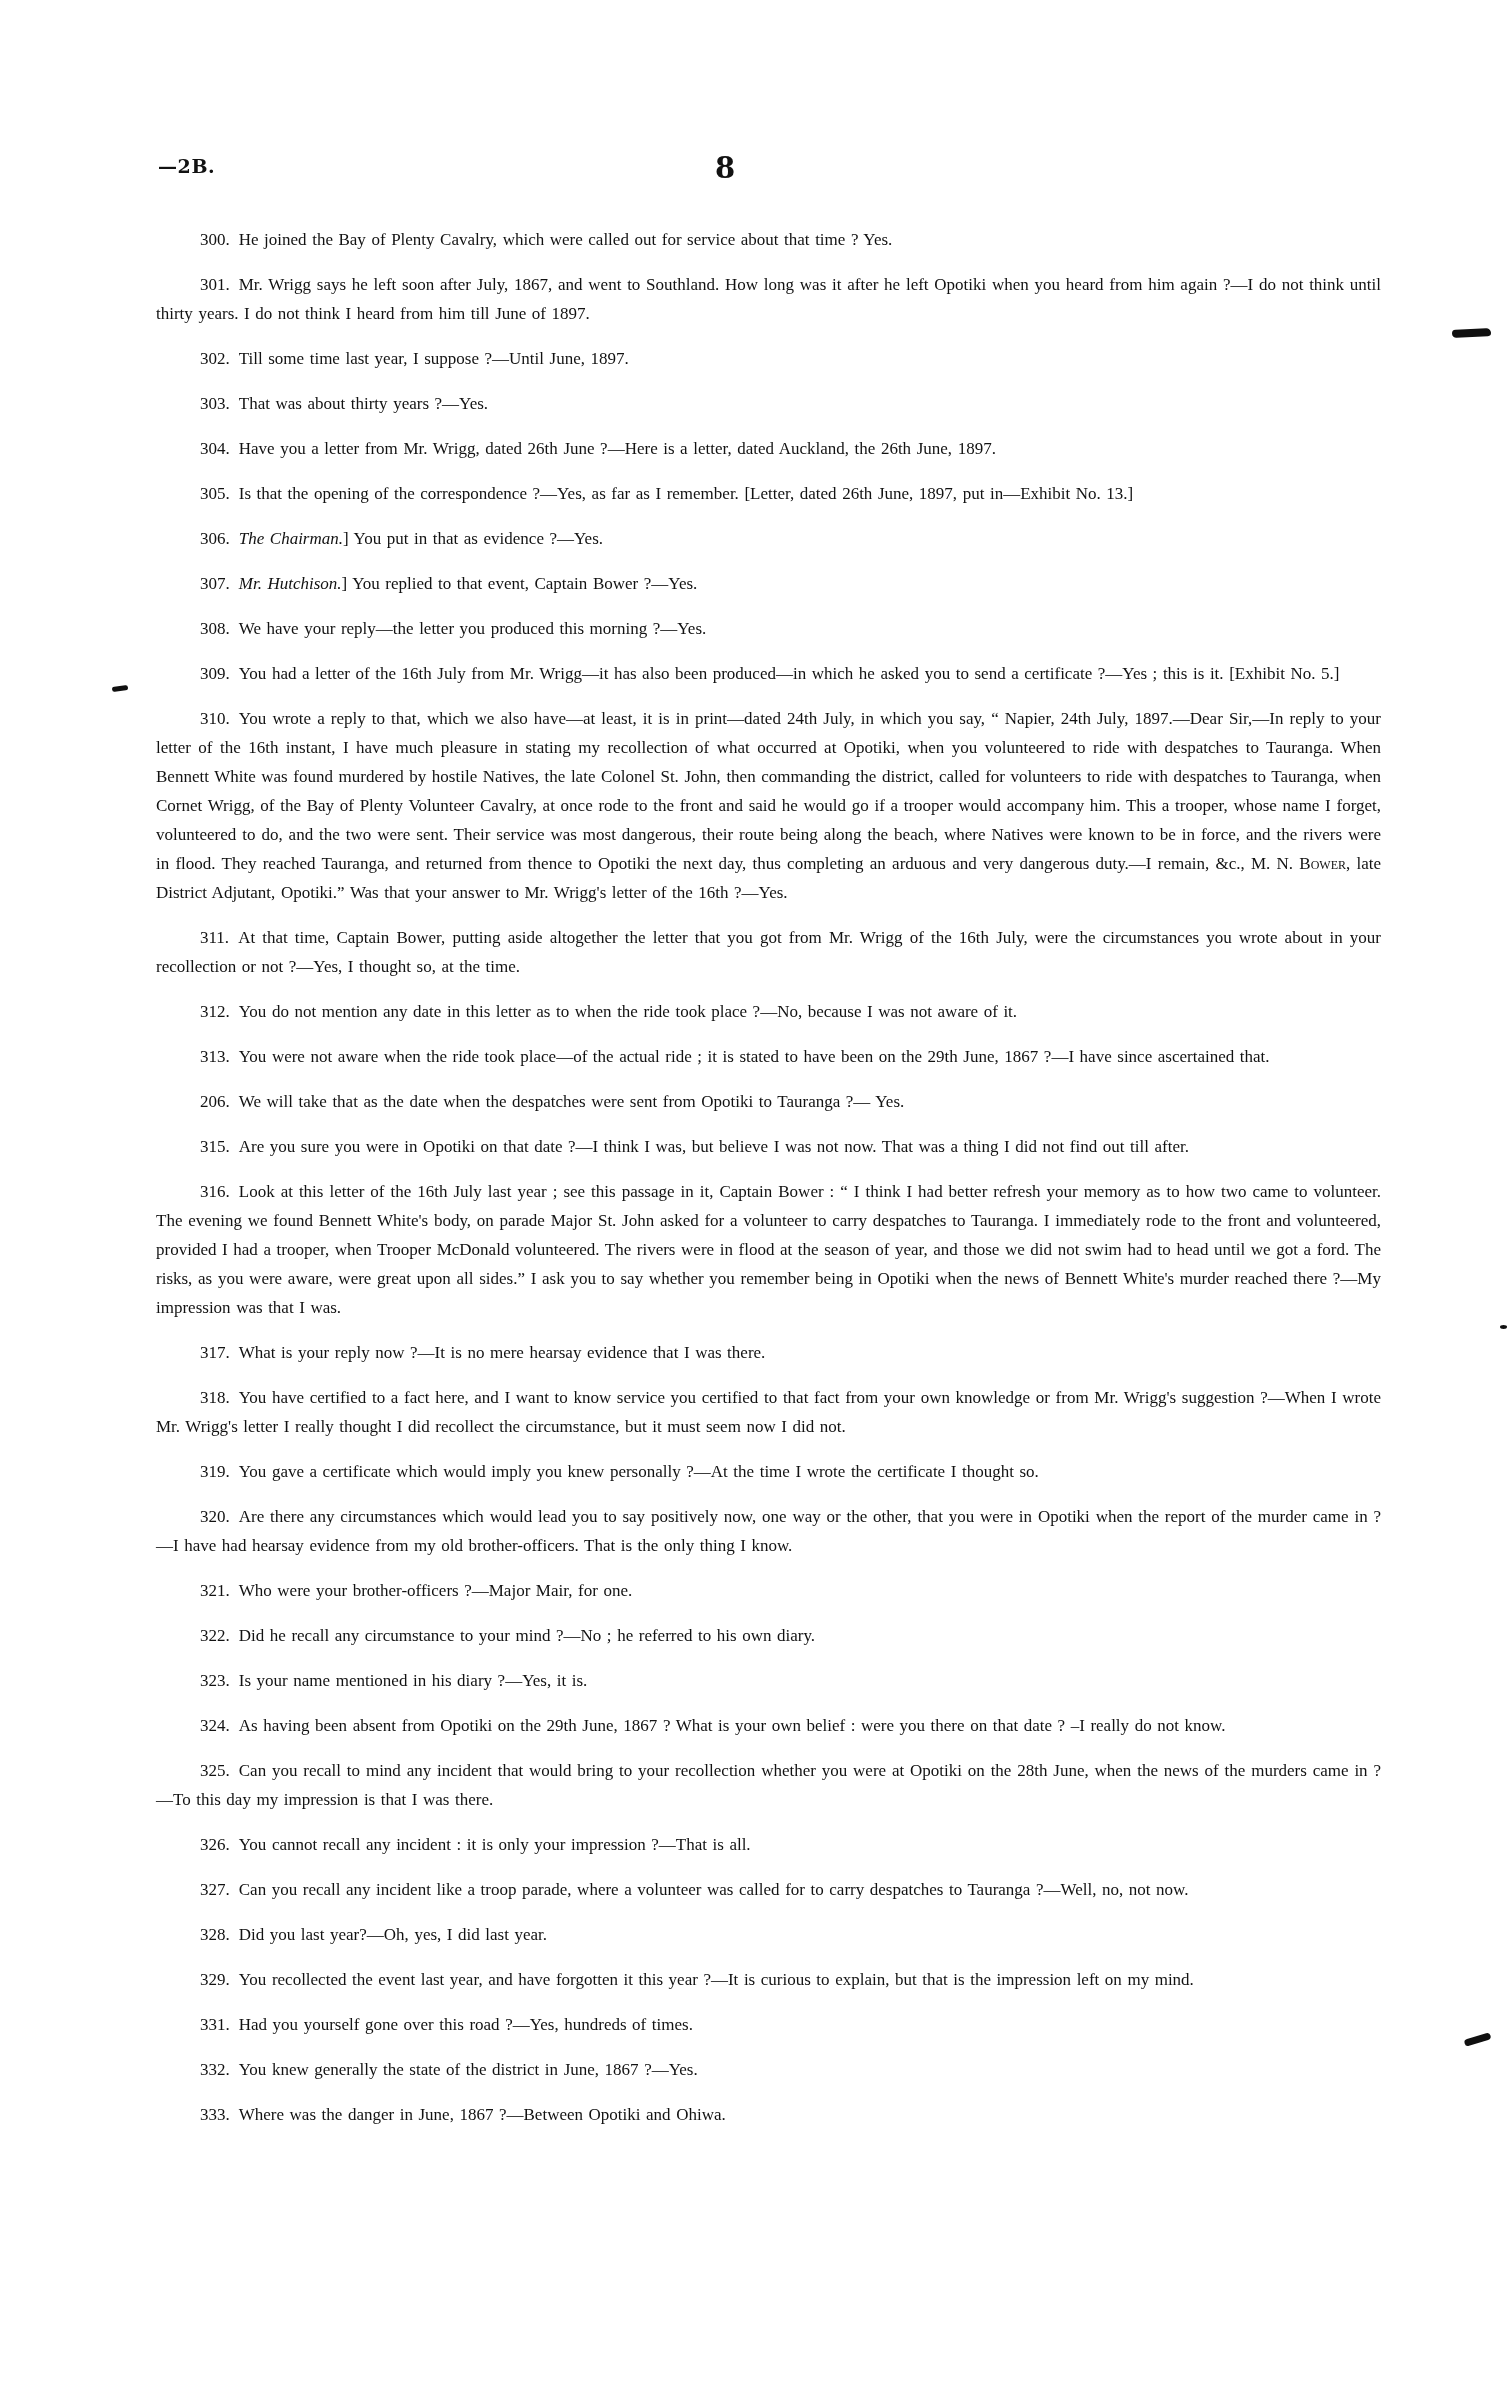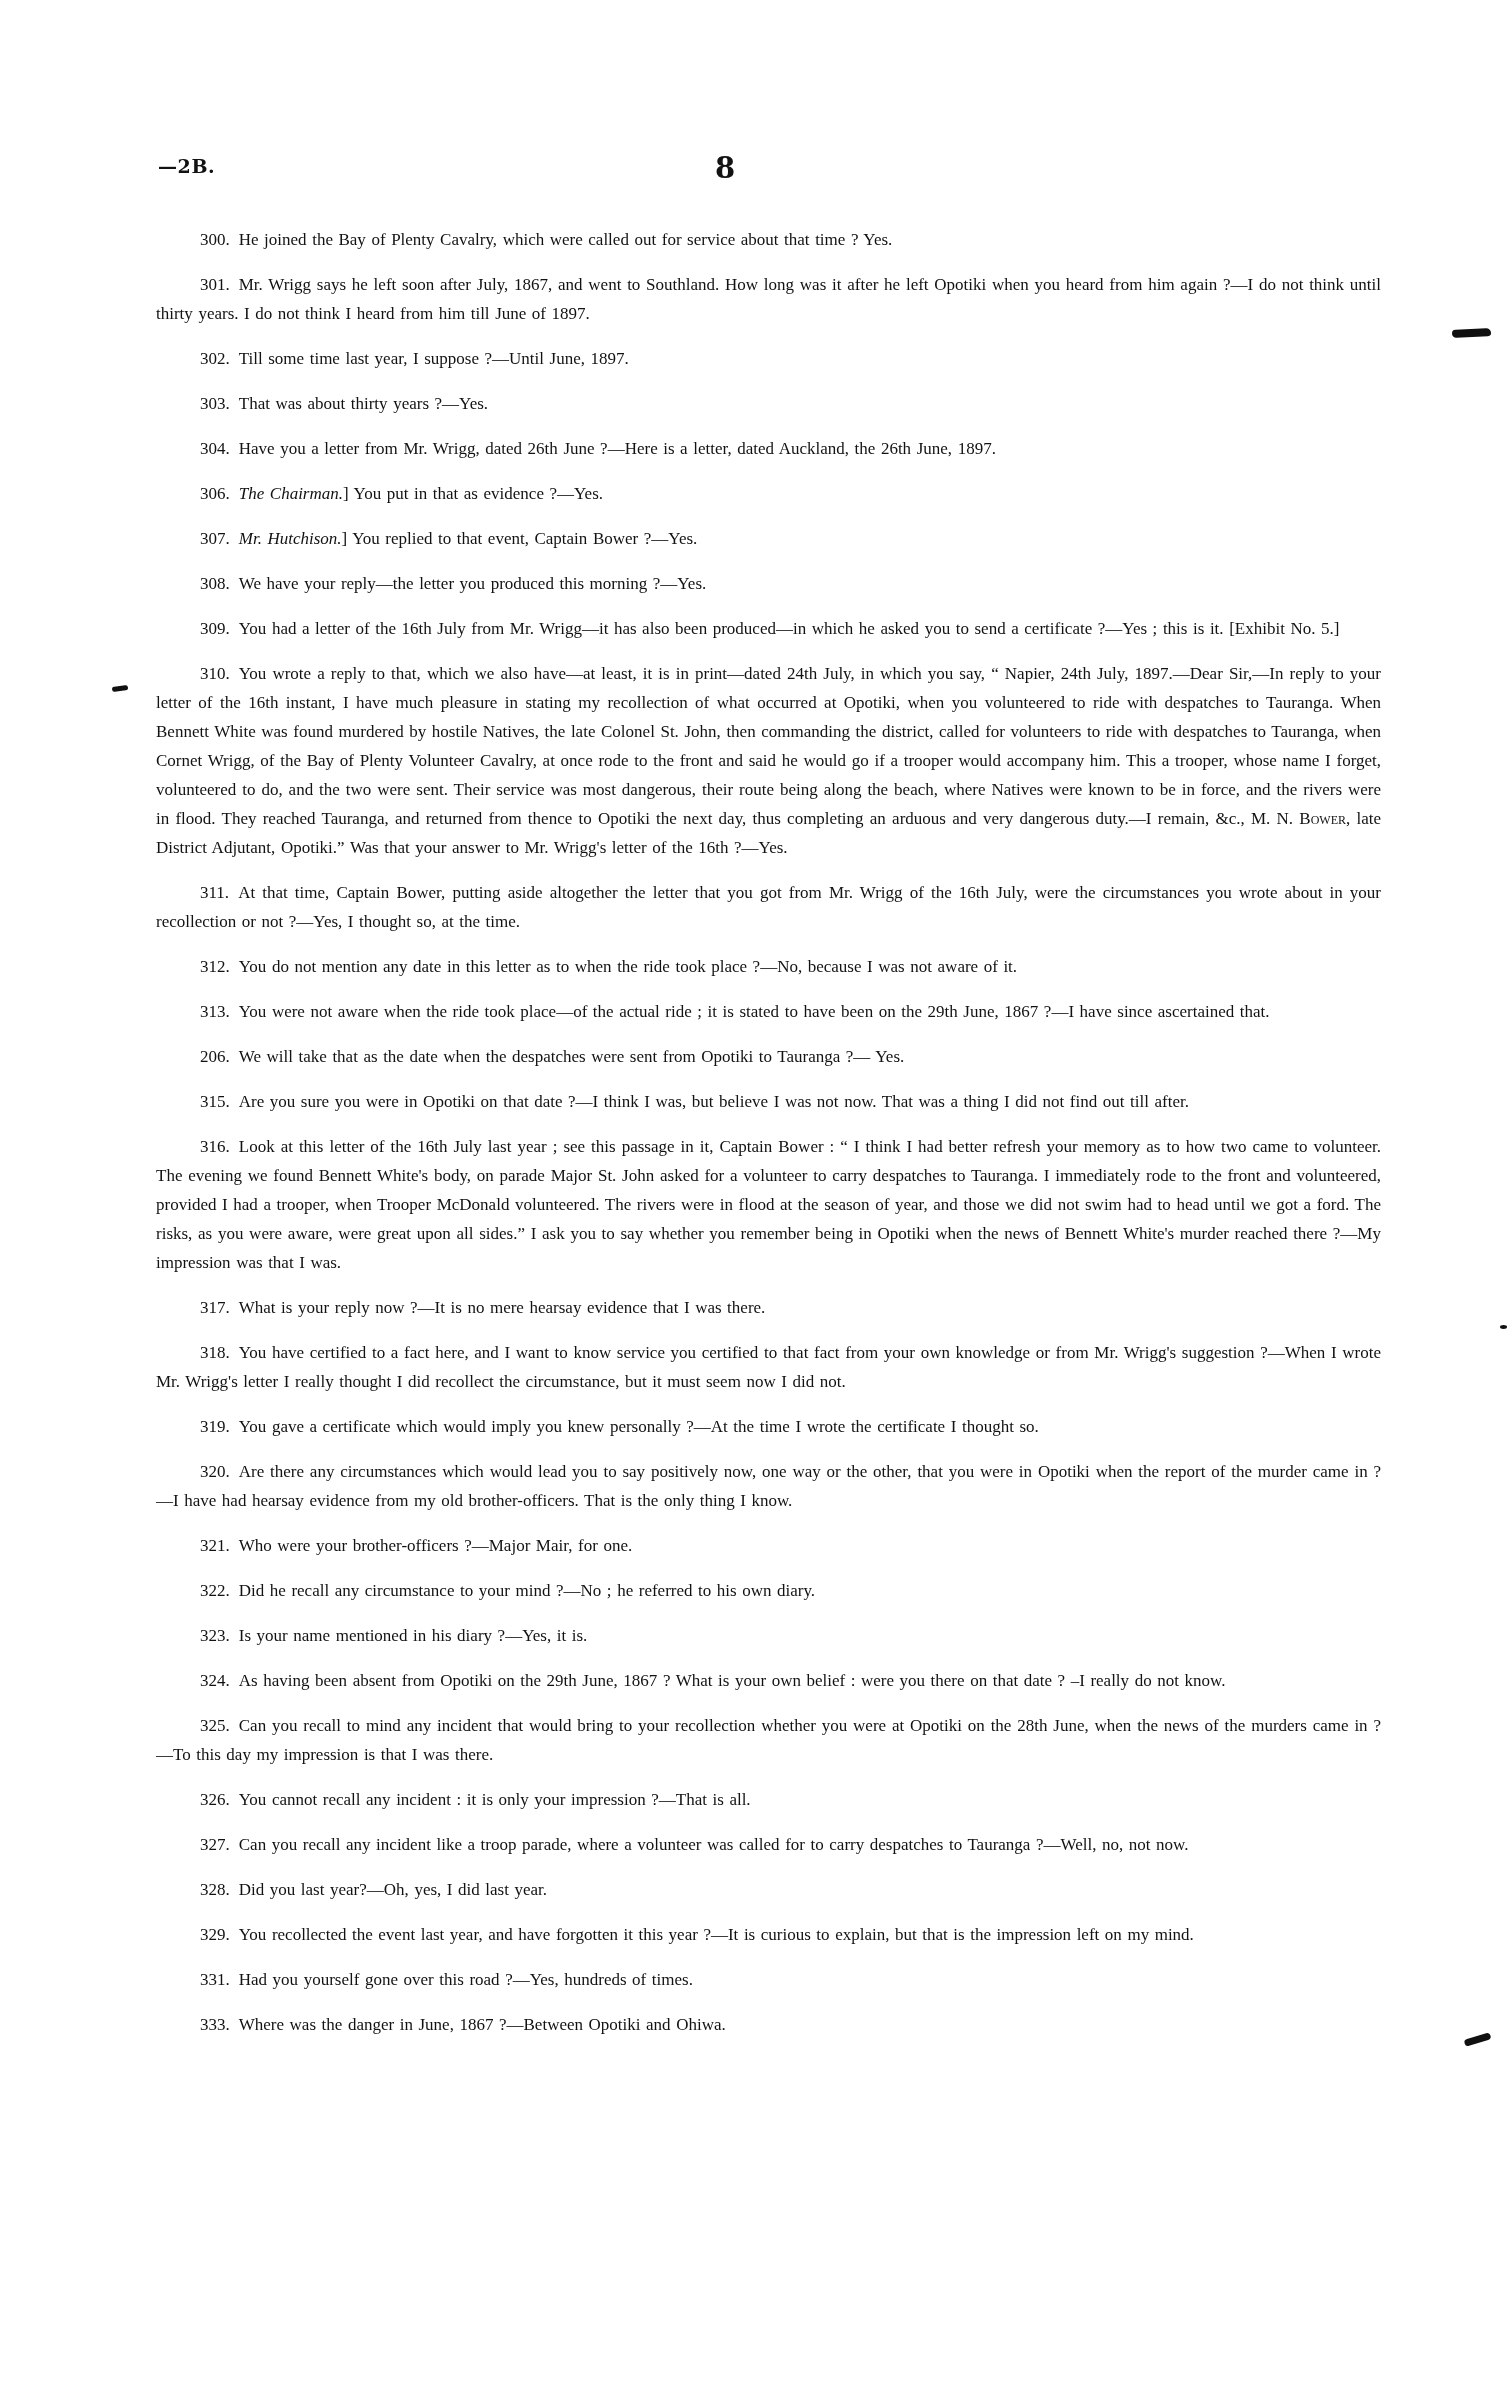--- a/index.html
+++ b/index.html
@@ -100,20 +100,21 @@
     <p class="qa"><span class="num">300.</span><span>He joined the Bay of Plenty Cavalry, which were called out for service about that time ? Yes.</span></p>
 
     <p class="qa"><span class="num">301.</span><span>Mr. Wrigg says he left soon after July, 1867, and went to Southland.  How long was it after he left Opotiki when you heard from him again ?—I do not think until thirty years.  I do not think I heard from him till June of 1897.</span></p>
 
     <p class="qa"><span class="num">302.</span><span>Till some time last year, I suppose ?—Until June, 1897.</span></p>
 
     <p class="qa"><span class="num">303.</span><span>That was about thirty years ?—Yes.</span></p>
 
     <p class="qa"><span class="num">304.</span><span>Have you a letter from Mr. Wrigg, dated 26th June ?—Here is a letter, dated Auckland, the 26th June, 1897.</span></p>
 
+    <p class="qa"><span class="num">305.</span><span>Is that the opening of the correspondence ?—Yes, as far as I remember.  [Letter, dated 26th June, 1897, put in—Exhibit No. 13.]</span></p>
 
     <p class="qa"><span class="num">306.</span><span class="it">The Chairman.</span><span>]  You put in that as evidence ?—Yes.</span></p>
 
     <p class="qa"><span class="num">307.</span><span class="it">Mr. Hutchison.</span><span>]  You replied to that event, Captain Bower ?—Yes.</span></p>
 
     <p class="qa"><span class="num">308.</span><span>We have your reply—the letter you produced this morning ?—Yes.</span></p>
 
     <p class="qa"><span class="num">309.</span><span>You had a letter of the 16th July from Mr. Wrigg—it has also been produced—in which he asked you to send a certificate ?—Yes ; this is it.  [Exhibit No. 5.]</span></p>
 
     <p class="qa"><span class="num">310.</span><span>You wrote a reply to that, which we also have—at least, it is in print—dated 24th July, in which you say, “ Napier, 24th July, 1897.—Dear Sir,—In reply to your letter of the 16th instant, I have much pleasure in stating my recollection of what occurred at Opotiki, when you volunteered to ride with despatches to Tauranga.  When Bennett White was found murdered by hostile Natives, the late Colonel St. John, then commanding the district, called for volunteers to ride with despatches to Tauranga, when Cornet Wrigg, of the Bay of Plenty Volunteer Cavalry, at once rode to the front and said he would go if a trooper would accompany him.  This a trooper, whose name I forget, volunteered to do, and the two were sent.  Their service was most dangerous, their route being along the beach, where Natives were known to be in force, and the rivers were in flood.  They reached Tauranga, and returned from thence to Opotiki the next day, thus completing an arduous and very dangerous duty.—I remain, &amp;c., M. N. </span><span class="sc">Bower</span><span>, late District Adjutant, Opotiki.”  Was that your answer to Mr. Wrigg's letter of the 16th ?—Yes.</span></p>
@@ -152,20 +153,21 @@
 
     <p class="qa"><span class="num">327.</span><span>Can you recall any incident like a troop parade, where a volunteer was called for to carry despatches to Tauranga ?—Well, no, not now.</span></p>
 
     <p class="qa"><span class="num">328.</span><span>Did you last year?—Oh, yes, I did last year.</span></p>
 
     <p class="qa"><span class="num">329.</span><span>You recollected the event last year, and have forgotten it this year ?—It is curious to explain, but that is the impression left on my mind.</span></p>
 
 
     <p class="qa"><span class="num">331.</span><span>Had you yourself gone over this road ?—Yes, hundreds of times.</span></p>
 
+    <p class="qa"><span class="num">332.</span><span>You knew generally the state of the district in June, 1867 ?—Yes.</span></p>
 
     <p class="qa"><span class="num">333.</span><span>Where was the danger in June, 1867 ?—Between Opotiki and Ohiwa.</span></p>
   </div>
 
   <div class="ink-mark ink-smudge-right"></div>
   <div class="ink-mark ink-dash-left"></div>
   <div class="ink-mark ink-speck-right"></div>
   <div class="ink-mark ink-stroke-bottom-right"></div>
 
 </div>

